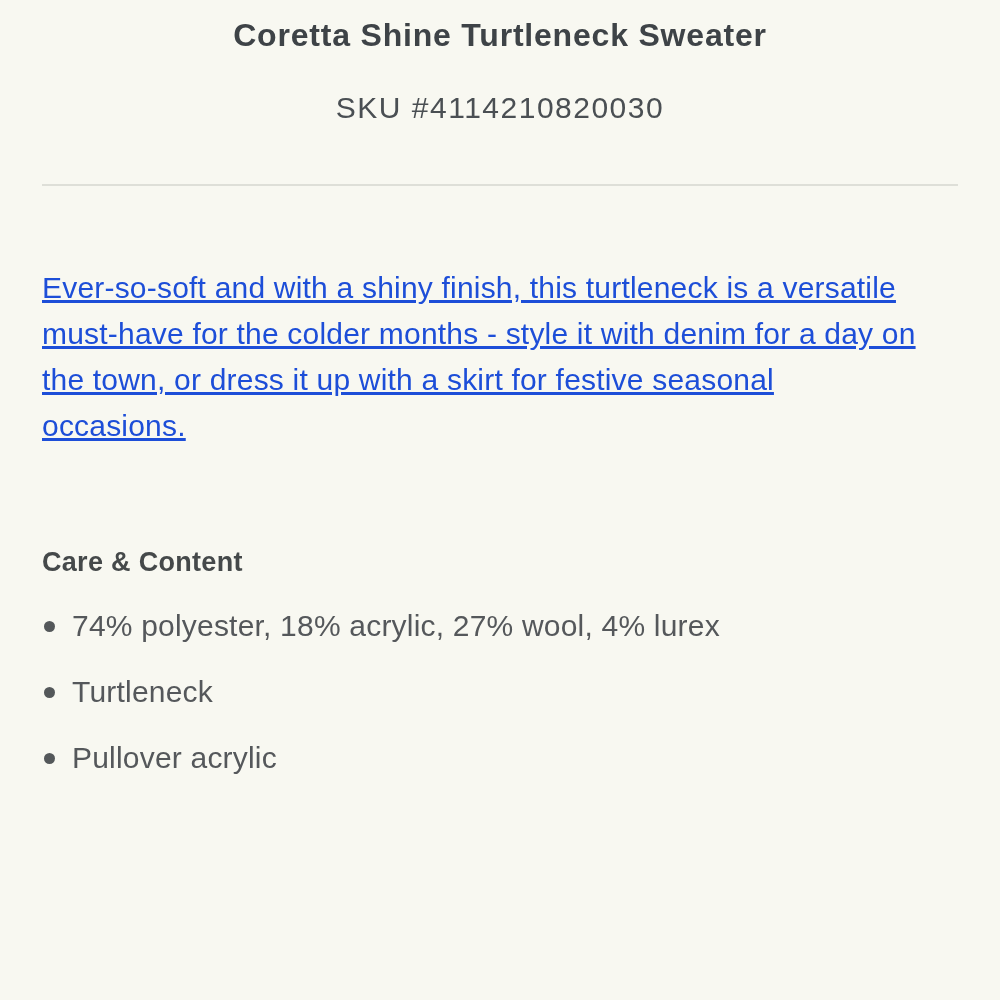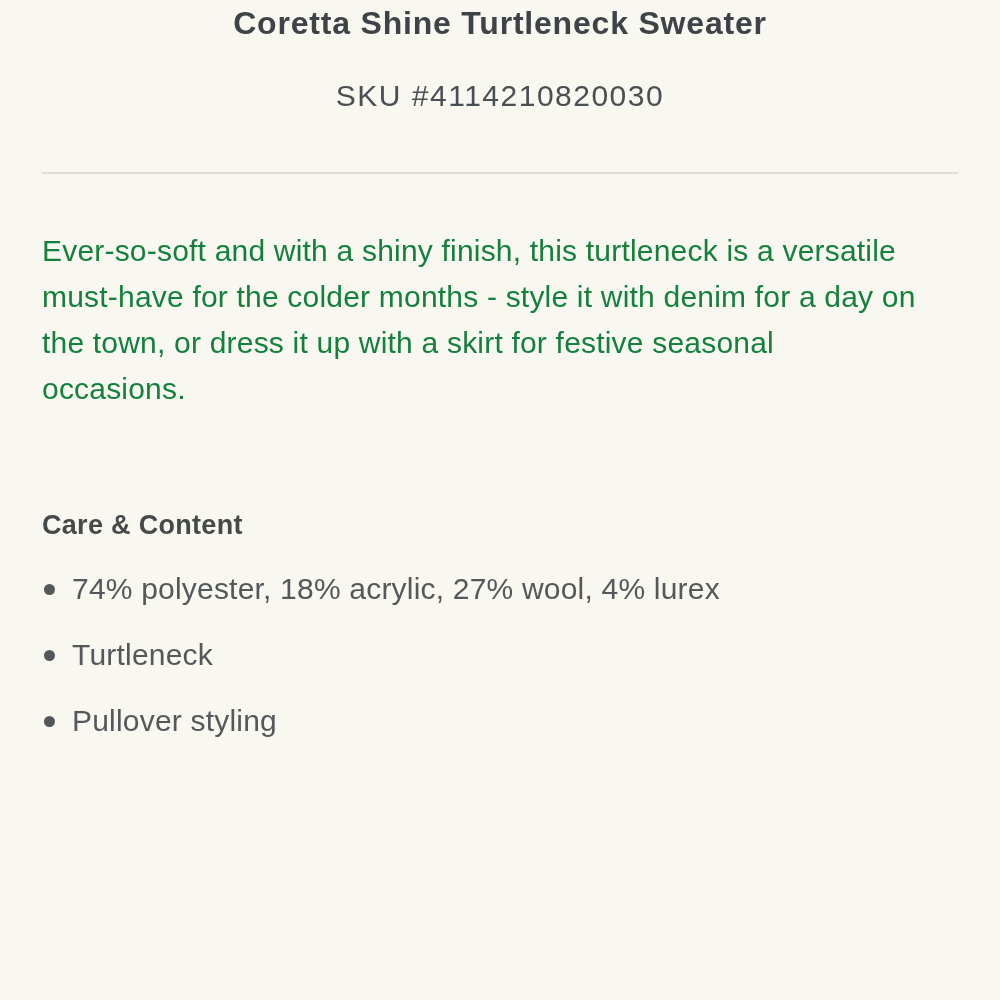--- a/index.html
+++ b/index.html
@@ -12,21 +12,21 @@
 
   body {
     background: #f8f8f1;
     font-family: "Liberation Sans", sans-serif;
     color: #56595b;
   }
 
   .page {
     width: 1000px;
     height: 1000px;
-    padding: 0 42px;
+    padding: 12px 42px;
   }
 
   .product-title {
     padding-top: 6px;
     text-align: center;
     font-size: 32px;
     line-height: 34px;
     font-weight: 600;
     letter-spacing: 0.8px;
     color: #3e4347;
@@ -42,27 +42,28 @@
     color: #4a4f53;
   }
 
   .divider {
     border: none;
     border-top: 2px solid #dedfd8;
     margin-top: 60px;
   }
 
   .product-description {
-    margin-top: 54px;
+    margin-top: 79px;
     max-width: 880px;
     font-size: 30px;
     line-height: 46px;
     font-weight: 400;
     letter-spacing: 0.2px;
-    color: #15803d;
+    color: #1d4ed8;
+    text-decoration: underline;
   }
 
   .section-heading {
     font-size: 27px;
     line-height: 36px;
     font-weight: 700;
     letter-spacing: 0.3px;
     color: #45494a;
   }
 
@@ -111,17 +112,17 @@
 
   <hr class="divider">
 
   <p class="product-description">Ever-so-soft and with a shiny finish, this turtleneck is a versatile must-have for the colder months - style it with denim for a day on the town, or dress it up with a skirt for festive seasonal occasions.</p>
 
   <h2 class="section-heading heading-care">Care &amp; Content</h2>
 
   <ul class="bullet-list">
     <li>74% polyester, 18% acrylic, 27% wool, 4% lurex</li>
     <li>Turtleneck</li>
-    <li>Pullover styling</li>
+    <li>Pullover acrylic</li>
   </ul>
 
 
 </div>
 
 </body></html>

